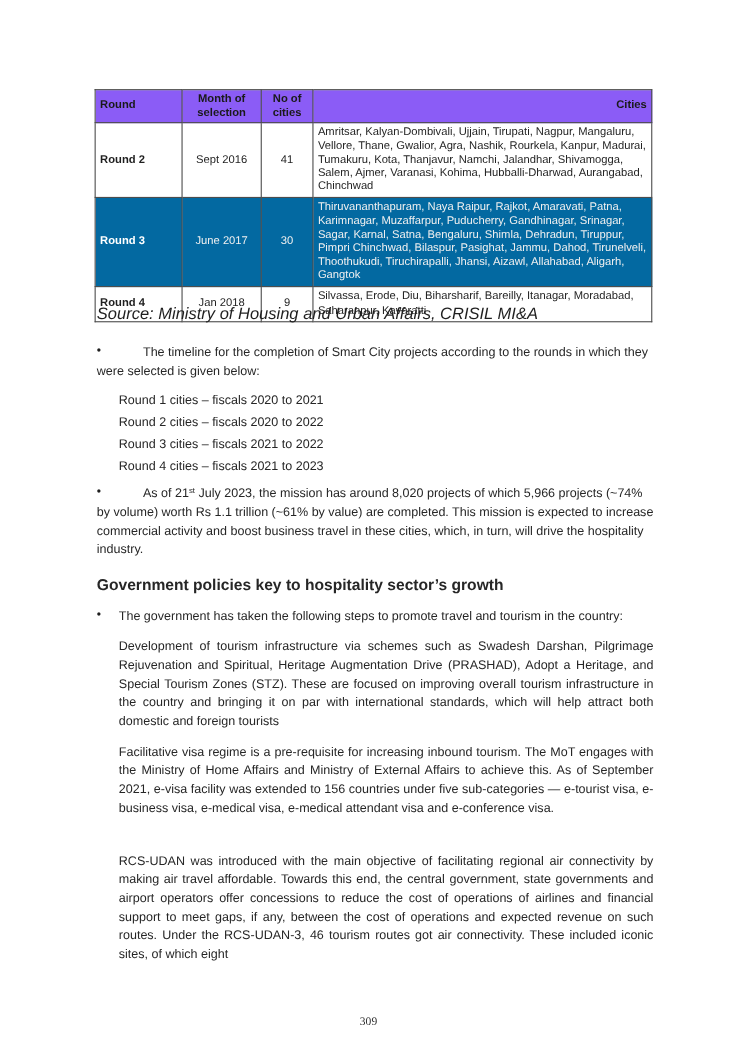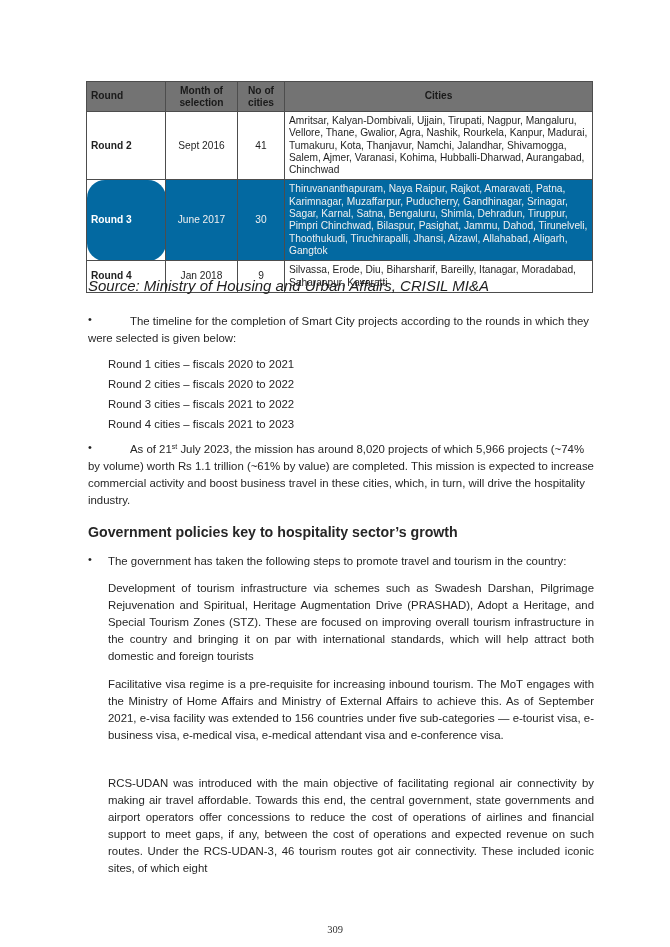--- a/index.html
+++ b/index.html
@@ -3,26 +3,26 @@
 <meta charset="utf-8">
 <style>
   html, body { margin: 0; padding: 0; background: #ffffff; }
   body { width: 670px; height: 947px; position: relative; overflow: hidden;
          font-family: "Liberation Sans", sans-serif; color: #1f1f1f; }
   .page { position: absolute; left: 0; top: 0; width: 670px; height: 947px; }
 
   table.cities { position: absolute; left: 86px; top: 81px; width: 507px;
                  border-collapse: collapse; font-size: 10.2px; line-height: 12.3px; }
   table.cities th, table.cities td { border: 1px solid #4d4d4d; padding: 1px 4px; vertical-align: middle; }
-  table.cities th { background: #737373; font-weight: bold; color: #1a1a1a; height: 27px; }
+  table.cities th { background: #8b5cf6; font-weight: bold; color: #1a1a1a; height: 27px; }
   table.cities th.c-round { text-align: left; width: 70px; }
   table.cities th.c-month { text-align: center; width: 63px; line-height: 11.5px; }
   table.cities th.c-no { text-align: center; width: 38px; line-height: 11.5px; }
-  table.cities th.c-cities { text-align: center; }
-  table.cities td.round { font-weight: bold; text-align: left; border-radius: 18px; }
+  table.cities th.c-cities { text-align: right; }
+  table.cities td.round { font-weight: bold; text-align: left; }
   table.cities td.center { text-align: center; }
   table.cities td.list { padding: 3px 4px 3px 4px; }
   table.cities tr.dark td { background: #0369a1; color: #f0f0f0; }
   table.cities tr.dark td.round { color: #ffffff; }
 
   .source { position: absolute; left: 88px; top: 277px; font-size: 15px; font-style: italic; color: #1f1f1f; }
 
   .para { position: absolute; font-size: 11.4px; line-height: 17px; color: #262626; }
   .bullet { position: absolute; font-size: 11px; }
 

